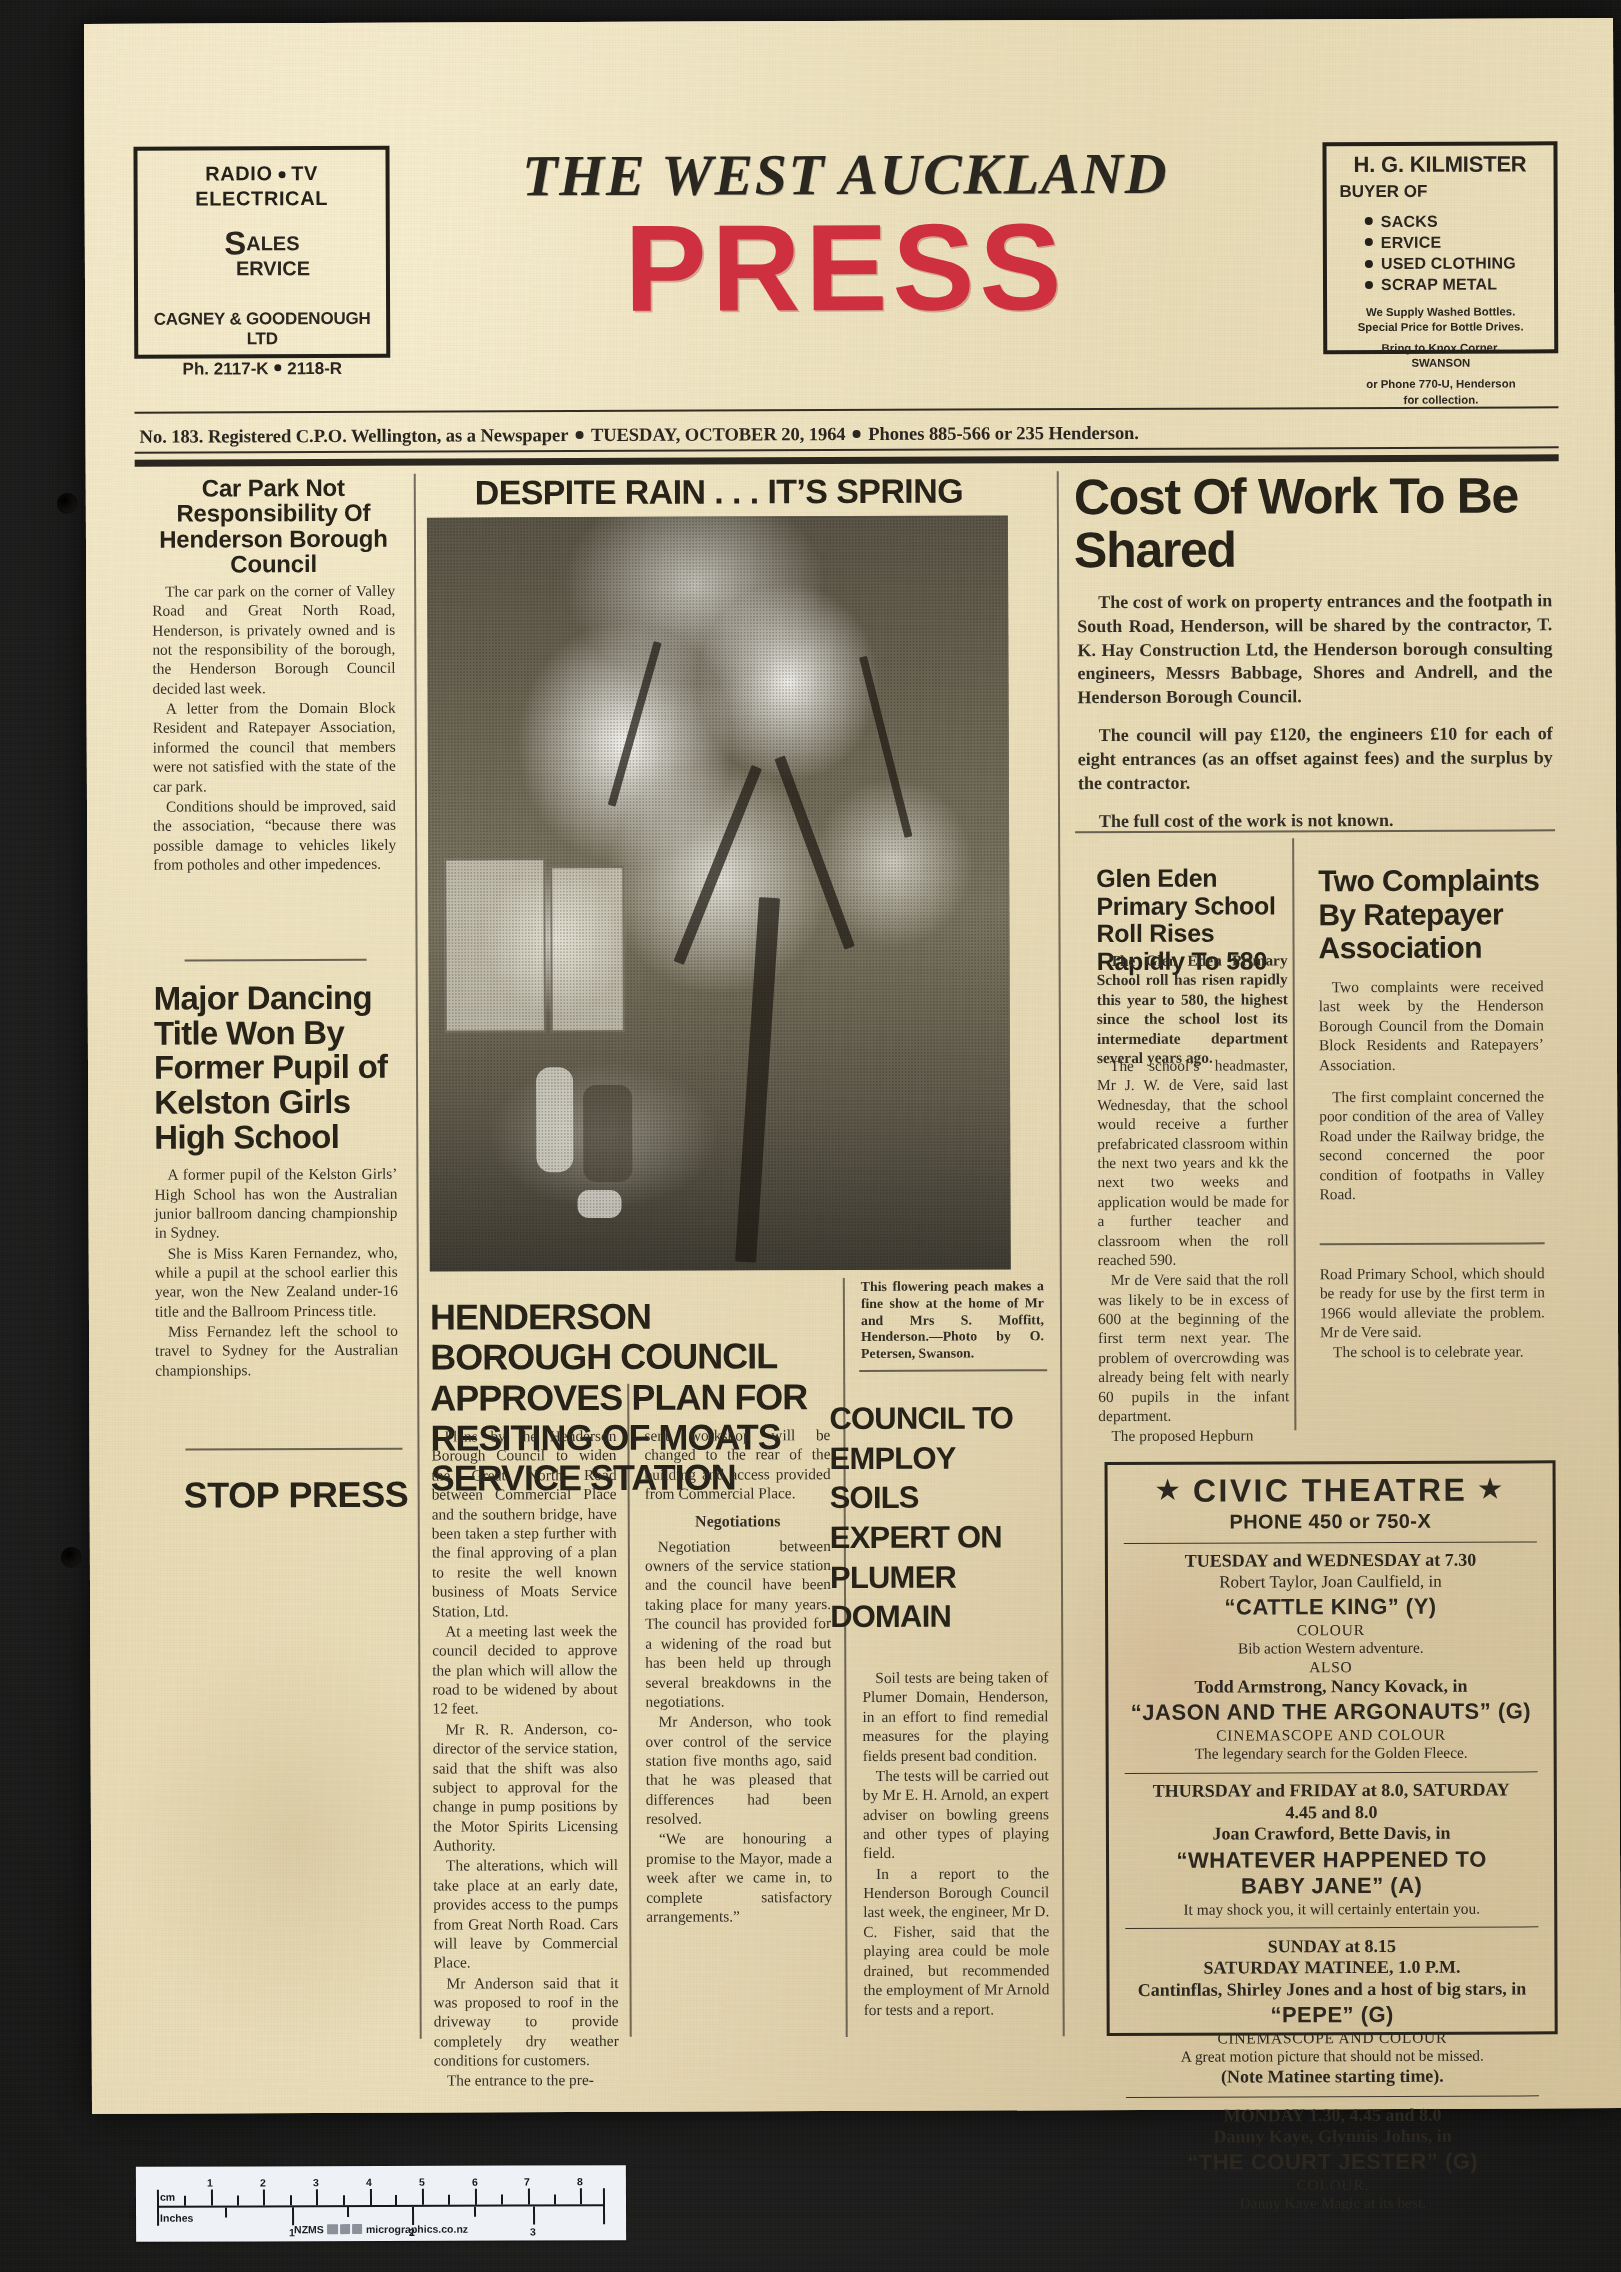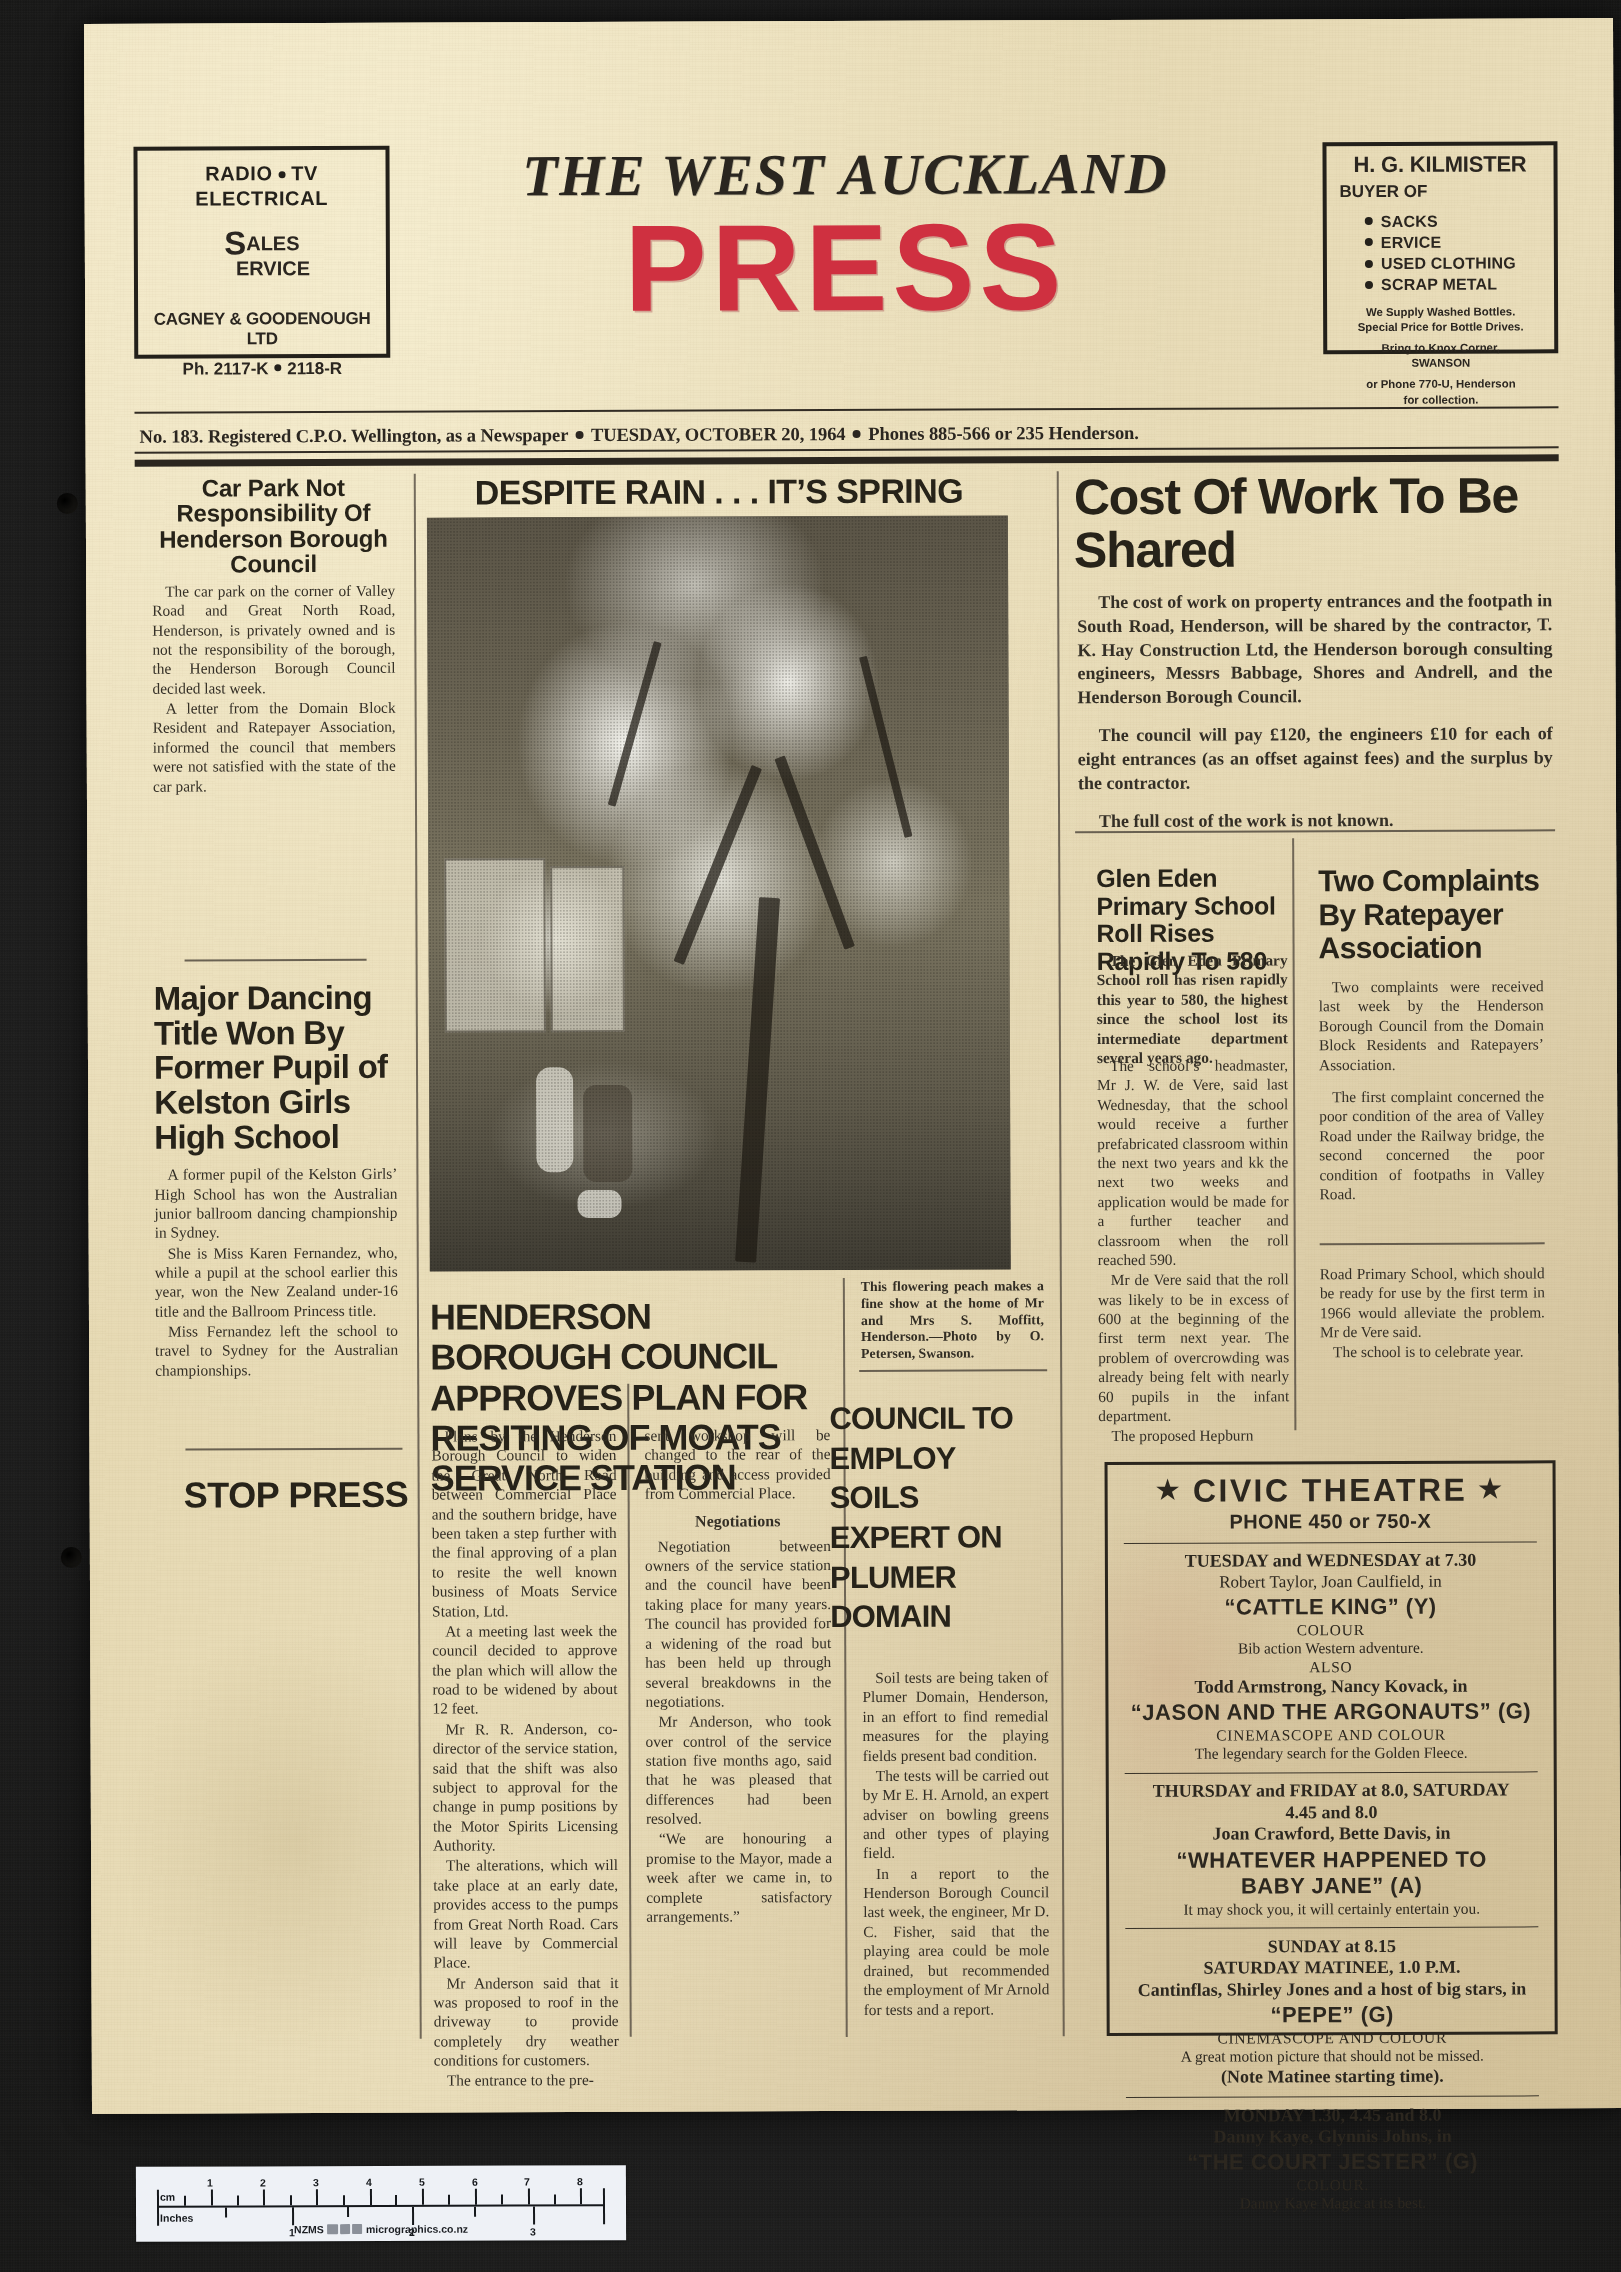--- a/index.html
+++ b/index.html
@@ -226,20 +226,21 @@
     <div class="vrule" style="left:971px;top:451px;height:1565px;"></div>
     <div class="vrule" style="left:1205px;top:819px;height:592px;"></div>
     <div class="vrule" style="left:754px;top:1257px;height:759px;"></div>
     <div class="vrule" style="left:538px;top:1362px;height:653px;"></div>
 
     <div style="position:absolute;left:66px;top:452px;width:243px;">
       <div class="hd-sans hd-a">Car Park Not Responsibility Of Henderson Borough Council</div>
       <div class="body" style="margin-top:4px;">
         <p>The car park on the corner of Valley Road and Great North Road, Henderson, is privately owned and is not the responsibility of the borough, the Henderson Borough Council decided last week.</p>
         <p>A letter from the Domain Block Resident and Ratepayer Association, informed the council that members were not satisfied with the state of the car park.</p>
+        <p>Conditions should be improved, said the association, “because there was possible damage to vehicles likely from potholes and other impedences.</p>
       </div>
     </div>
     <div class="hrule" style="left:97px;top:936px;width:182px;"></div>
 
     <div style="position:absolute;left:66px;top:958px;width:243px;">
       <div class="hd-sans hd-f">Major Dancing Title Won By Former Pupil of Kelston Girls High School</div>
       <div class="body" style="margin-top:10px;">
         <p>A former pupil of the Kelston Girls’ High School has won the Australian junior ballroom dancing championship in Sydney.</p>
         <p>She is Miss Karen Fernandez, who, while a pupil at the school earlier this year, won the New Zealand under-16 title and the Ballroom Princess title.</p>
         <p>Miss Fernandez left the school to travel to Sydney for the Australian championships.</p>

